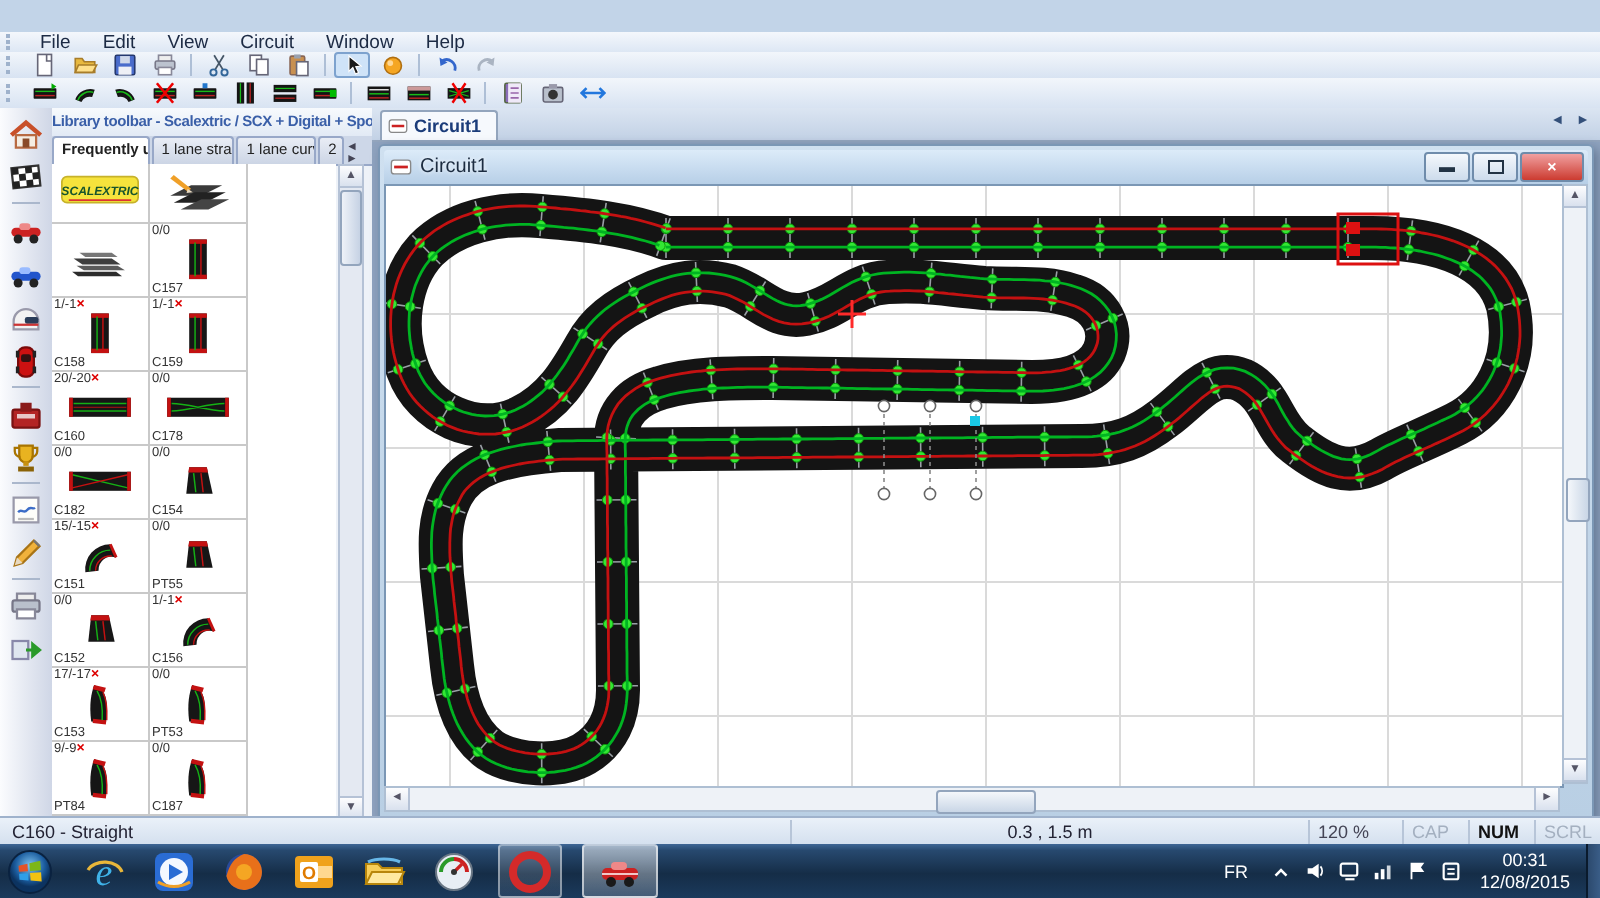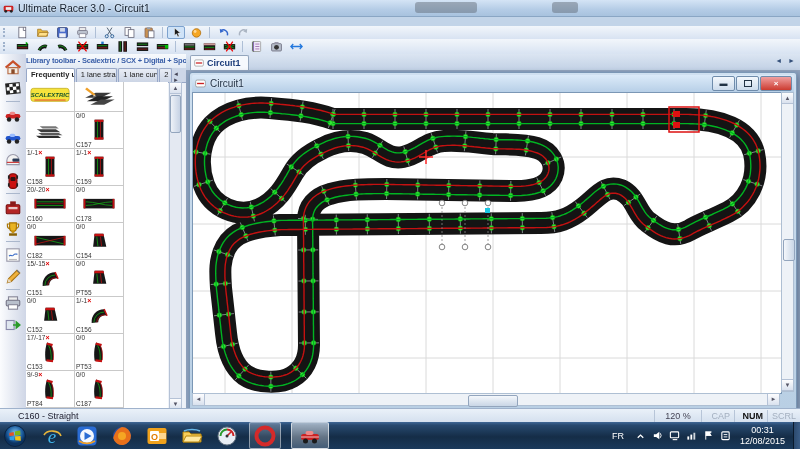--- a/index.html
+++ b/index.html
@@ -84,57 +84,55 @@
   #vscroll{position:absolute;right:2px;top:19px;width:13px;height:300px;background:#eef2f7;border:1px solid #aebfd3;box-sizing:border-box;}
   #hscroll{position:absolute;left:2px;top:320px;width:588px;height:13px;background:#eef2f7;border:1px solid #aebfd3;box-sizing:border-box;display:flex;align-items:center;}
   #hscroll .scrbtnh{width:11px;height:11px;font-size:6px;line-height:11px;text-align:center;color:#556;background:linear-gradient(#fdfdfe,#d9e1ee);border-right:1px solid #b5c2d6;}
   #hscroll .scrbtnh.right{margin-left:auto;border-left:1px solid #b5c2d6;border-right:none;}
   #hthumb{position:absolute;left:275px;top:1px;width:48px;height:10px;background:linear-gradient(#f4f7fb,#c9d6e6);border:1px solid #93a5bd;border-radius:2px;}
   #vthumb{position:absolute;left:1px;top:146px;width:10px;height:20px;background:linear-gradient(90deg,#f4f7fb,#c9d6e6);border:1px solid #93a5bd;border-radius:2px;}
   #vscroll .scrbtn{border-bottom:1px solid #b5c2d6;}
   
   #statusbar{position:absolute;left:0;top:408px;width:800px;height:14px;background:linear-gradient(#eaf1f9,#d3dfee);
     border-top:1px solid #9fb2cc;display:flex;align-items:center;font-size:9px;color:#223;}
-  #statusbar .sleft{flex:1;padding-left:18px;}
+  #statusbar .sleft{flex:1;padding-left:6px;}
   .spane{border-left:1px solid #b7c5d8;height:12px;line-height:12px;padding:0 4px;white-space:nowrap;}
   #coordpane{width:250px;text-align:center;}
-  #zoompane{width:38px;text-align:center;color:#445;}
-  .togglepane{width:24px;text-align:right;color:#a4b0c0;}
+  #zoompane{width:38px;text-align:left;color:#445;}
+  .togglepane{width:24px;text-align:left;color:#a4b0c0;}
   .togglepane.on{color:#111;font-weight:bold;}
   
   #taskbar{position:absolute;left:0;top:422px;width:800px;height:27px;
     background:linear-gradient(#3f6796 0%,#27496f 12%,#152d47 55%,#1b3a5c 100%);display:flex;align-items:center;}
   #taskbar .orb{width:26px;height:26px;margin:0 8px 0 4px;}
   .taskicon{width:25px;height:25px;margin:0 5px;display:flex;align-items:center;justify-content:center;}
   .taskicon svg{width:22px;height:22px;}
   .taskicon.running{border:1px solid rgba(255,255,255,.45);border-radius:2px;background:linear-gradient(rgba(255,255,255,.25),rgba(255,255,255,.05));width:30px;}
   .taskicon.activeapp{border:1px solid rgba(255,255,255,.6);border-radius:2px;background:linear-gradient(rgba(255,255,255,.55),rgba(255,255,255,.18));width:36px;}
   #tray{margin-left:auto;display:flex;align-items:center;color:#fff;}
   #tray .lang{font-size:9px;margin-right:8px;}
   #tray svg{width:11px;height:11px;margin:0 3px;}
   #clock{text-align:center;font-size:9px;line-height:11px;margin:0 8px 0 6px;color:#fff;}
   #showdesk{width:6px;height:27px;border-left:1px solid #0a1a2c;background:linear-gradient(90deg,#2c4a6e,#3a5d87);}
 </style>
 </head>
 <body>
 
 <div id="app">
 
-  <div id="titlebar">
-    <svg class="appicon" viewBox="0 0 16 16">
-        <rect x="1" y="4" width="14" height="8" rx="2" fill="#c22"></rect>
-        <rect x="4" y="6" width="8" height="4" fill="#eee"></rect>
-        <circle cx="4" cy="12" r="2" fill="#222"></circle>
-        <circle cx="12" cy="12" r="2" fill="#222"></circle>
-      </svg>
-    <span class="title">Ultimate Racer 3.0 - Circuit1</span>
-    <div class="ghostwin" style="left:415px;width:62px;"></div>
-    <div class="ghostwin" style="left:552px;width:26px;"></div>
-  </div>
 
+  <div id="menubar">
+      <div class="grip"></div>
+      <div class="mitem">File</div>
+      <div class="mitem">Edit</div>
+      <div class="mitem">View</div>
+      <div class="mitem">Circuit</div>
+      <div class="mitem">Window</div>
+      <div class="mitem">Help</div>
+    </div>
 
   <div id="tb1" class="toolbar">
       <div class="grip"></div>
       <div class="tbtn">
         <svg viewBox="0 0 16 16">
           <rect x="3.5" y="1.5" width="8.5" height="13" fill="#fff" stroke="#667"></rect>
           <path d="M9 1.5v4h3" fill="none" stroke="#667"></path>
         </svg>
       </div>
       <div class="tbtn">
@@ -937,20 +935,21 @@
           <div class="scrbtnh">◄</div>
           <div id="hthumb"></div>
           <div class="scrbtnh right">►</div>
         </div>
       </div>
     </div>
   </div>
 
   <div id="statusbar">
     <div class="sleft">C160 - Straight</div>
+    <div class="spane" id="coordpane">0.3 , 1.5 m</div>
     <div class="spane" id="zoompane">120 %</div>
     <div class="spane togglepane" id="capspane">CAP</div>
     <div class="spane togglepane on" id="numpane">NUM</div>
     <div class="spane togglepane" id="scrlpane">SCRL</div>
   </div>
 
   <div id="taskbar">
     <div id="taskicons" style="display:flex;align-items:center;">
         <div class="taskicon" style="margin: 0px; width: 34px;">
           <svg viewBox="0 0 22 22" class="orb">

